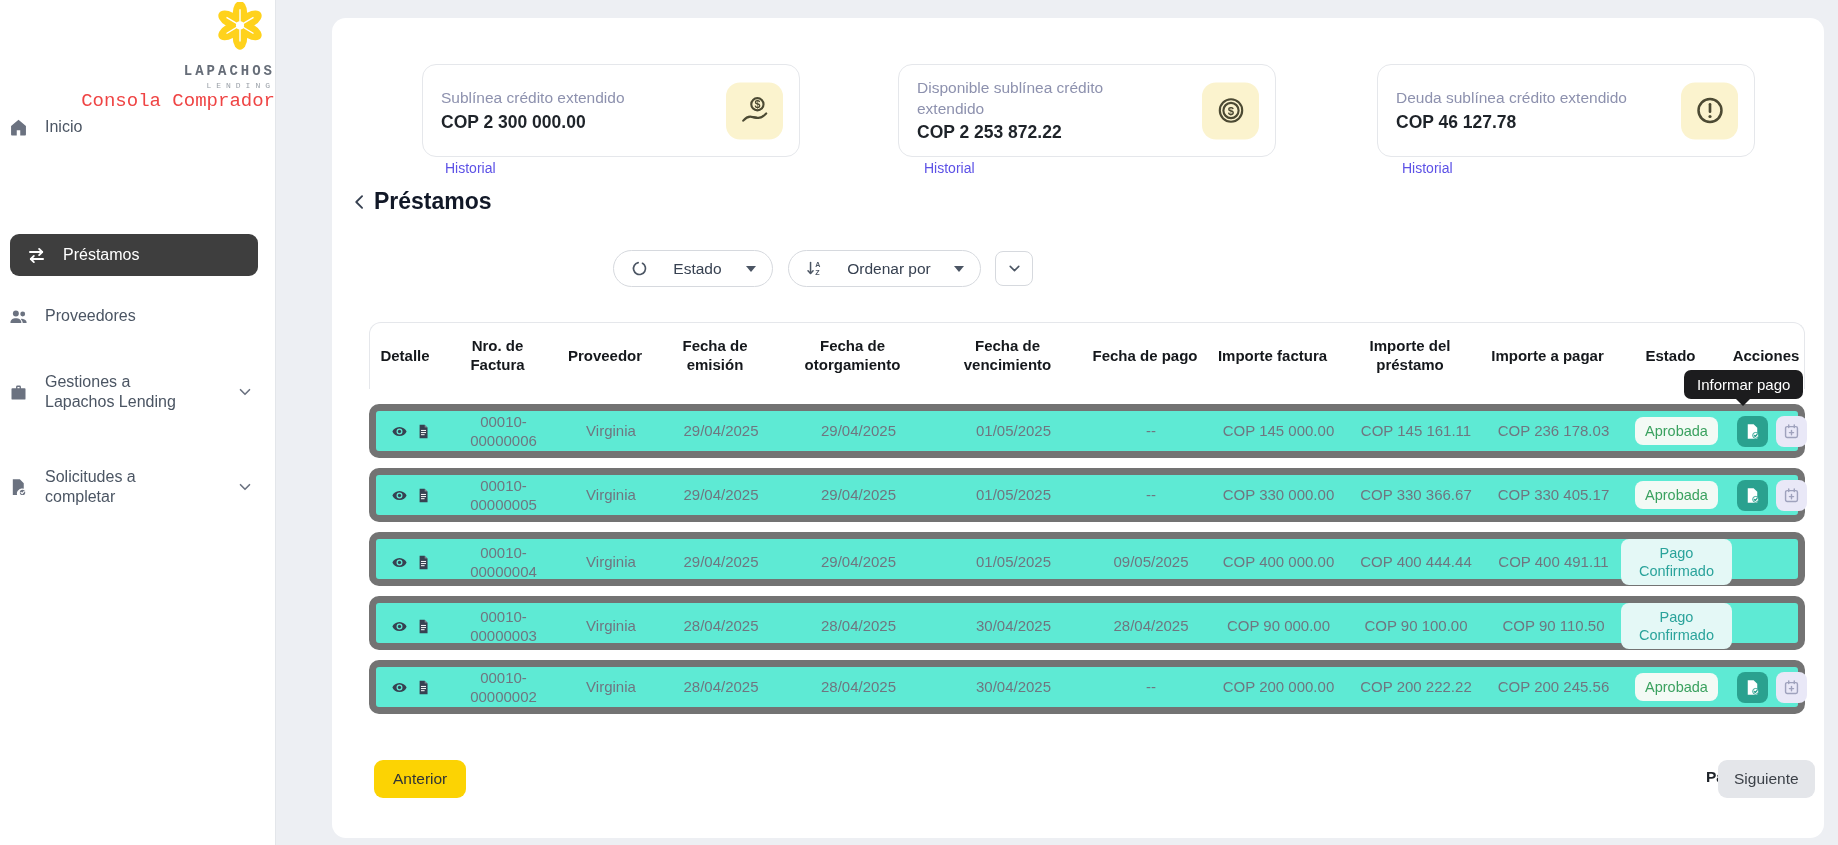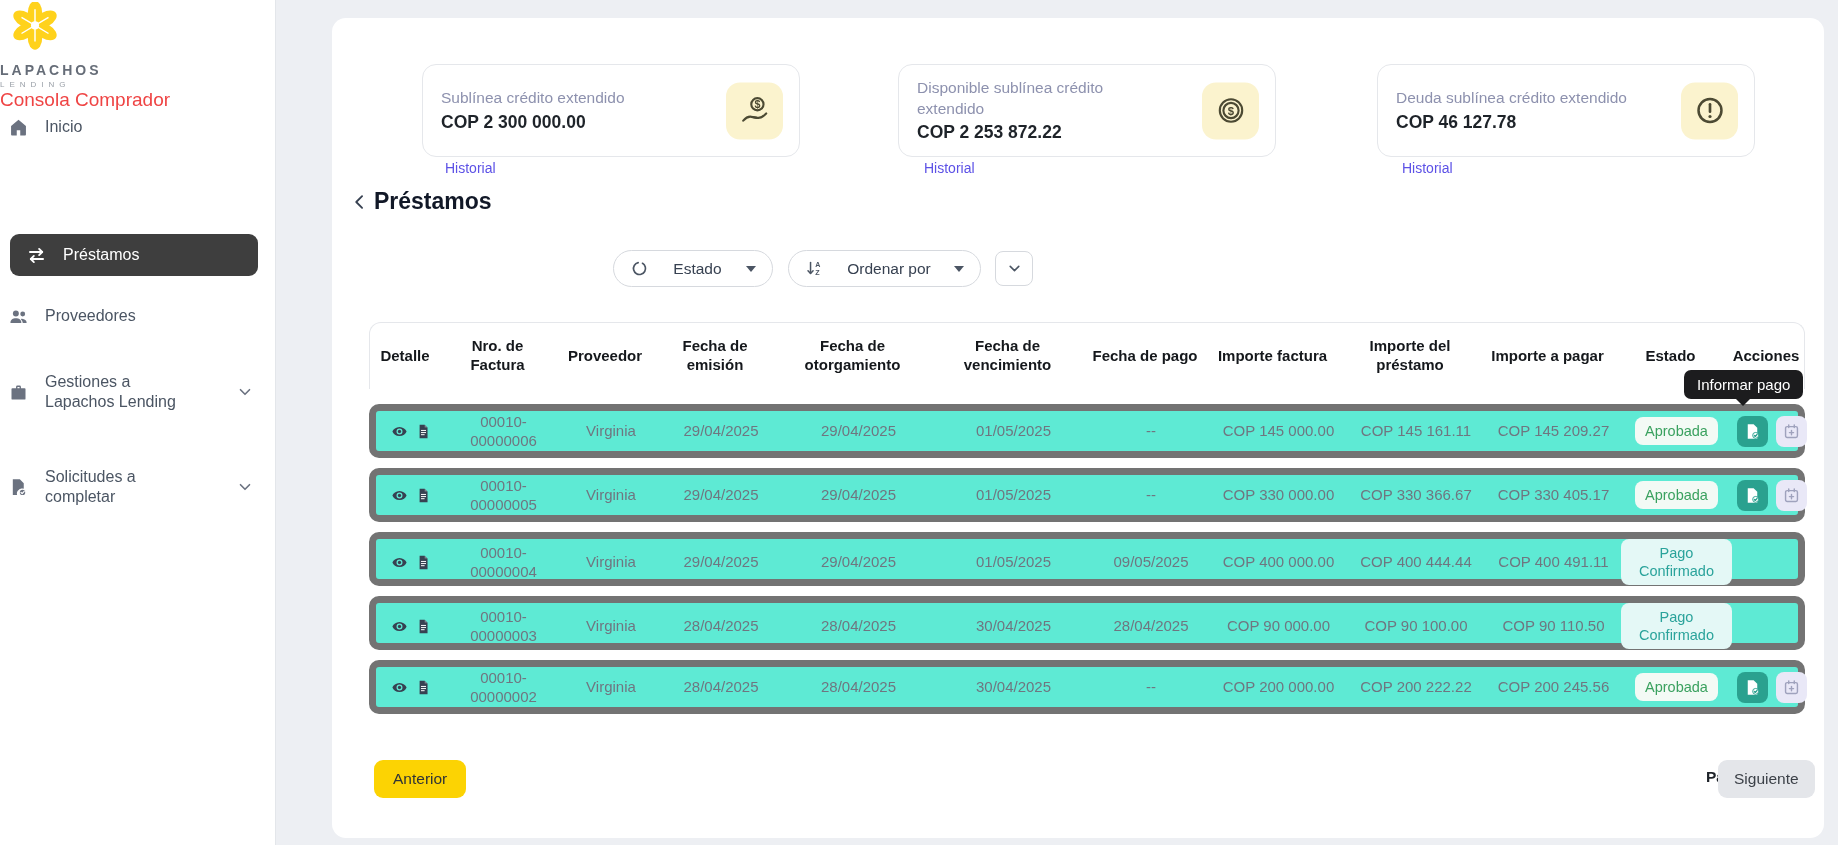--- a/index.html
+++ b/index.html
@@ -2,21 +2,21 @@
 <html><head>
 <meta charset="utf-8">
 <style>
   * { margin:0; padding:0; box-sizing:border-box; }
   html,body { width:1838px; height:845px; overflow:hidden; }
   body { font-family:"Liberation Sans", sans-serif; background:#EDEFF3; color:#1E2329; }
   .app { position:relative; width:1838px; height:845px; }
 
   
   .sidebar { position:absolute; left:0; top:0; width:276px; height:845px; background:#fff; border-right:1px solid #E3E6EA; z-index:3; }
-  .logo-wrap { position:absolute; top:2px; left:0; right:0; text-align:left; }
+  .logo-wrap { position:absolute; top:2px; left:0; right:0; text-align:right;font-family:Liberation Mono, monospace; }
   .brand-name { font-size:14px; font-weight:bold; letter-spacing:3px; color:#666D78; margin-top:2px; }
   .brand-tag { font-size:8px; letter-spacing:5px; color:#9AA0A8; margin-top:2px; }
   .console-label { font-size:19px; color:#ef4444; }
   .nav-item { position:absolute; left:0; width:276px; height:40px; display:flex; align-items:center; padding-left:8px; gap:16px; cursor:pointer; color:#555F6B; }
   .nav-item .nav-icon { width:21px; height:21px; color:#6B7280; flex:none; display:flex; }
   .nav-item .nav-icon svg { width:100%; height:100%; }
   .nav-label { font-size:16px; color:#4B5563; line-height:1.25; }
   .nav-item.tall { height:64px; }
   .nav-item.tall .nav-label { max-width:158px; }
   .nav-sel { position:absolute; left:10px; width:248px; height:42px; background:#3E3E3E; border-radius:9px; display:flex; align-items:center; padding-left:16px; gap:16px; cursor:pointer; }
@@ -364,21 +364,21 @@
             </span>
         </div>
         <div class="td"><span class="invoice-num">00010-00000006</span></div>
         <div class="td">Virginia</div>
         <div class="td">29/04/2025</div>
         <div class="td">29/04/2025</div>
         <div class="td">01/05/2025</div>
         <div class="td">--</div>
         <div class="td">COP 145 000.00</div>
         <div class="td">COP 145 161.11</div>
-        <div class="td">COP 145 209.27</div>
+        <div class="td">COP 236 178.03</div>
         <div class="td"><span class="pill approved">Aprobada</span></div>
         <div class="td actions">
           <button class="act teal">
               <svg>
                 <use href="#i-doccheck"></use>
               </svg>
             </button>
           <button class="act lav">
               <svg>
                 <use href="#i-calplus"></use>

